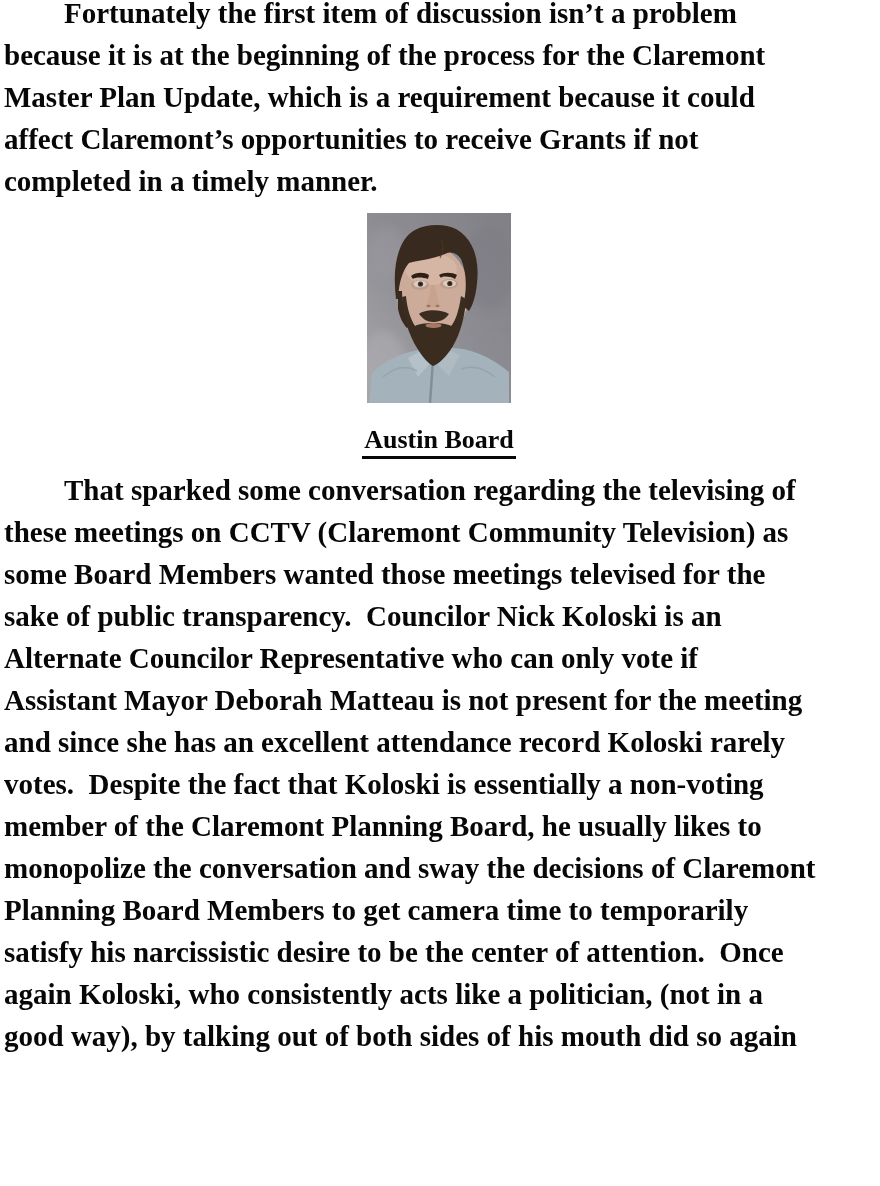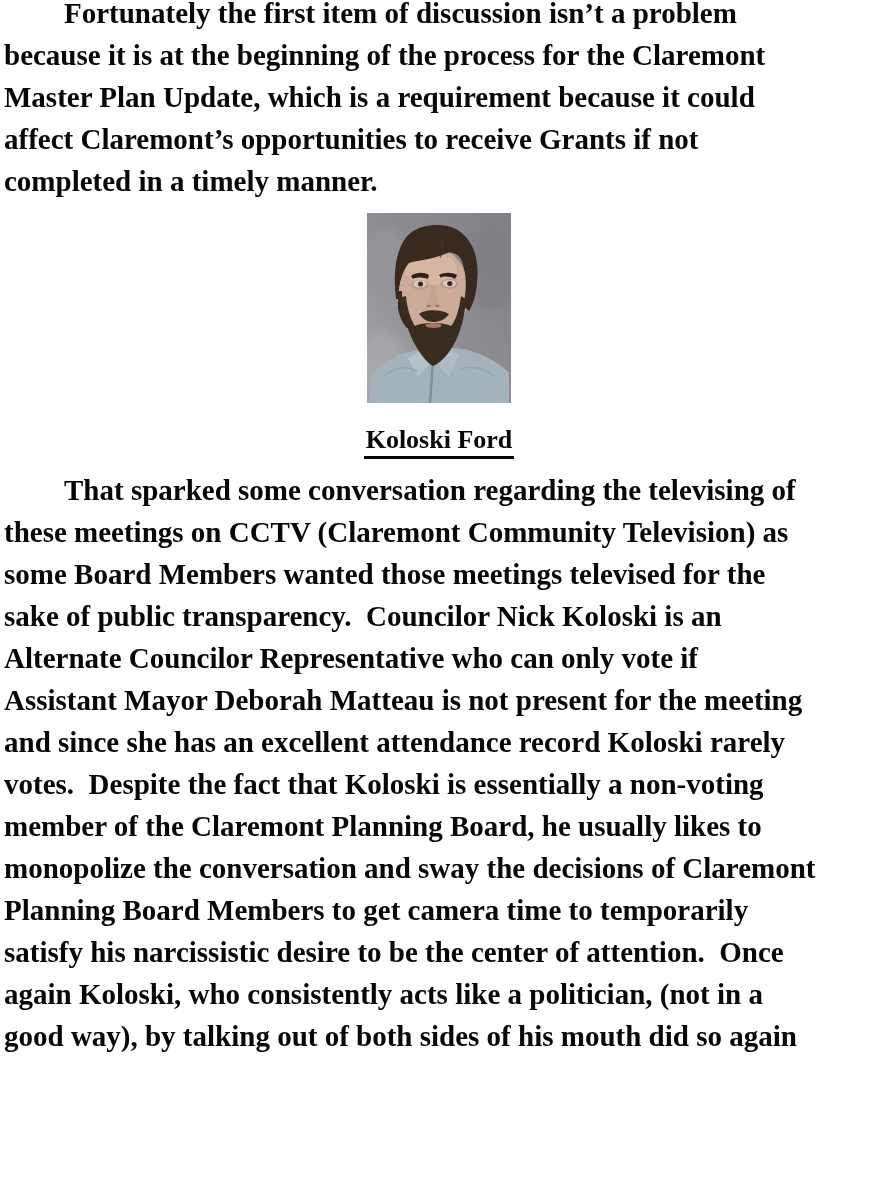--- a/index.html
+++ b/index.html
@@ -127,21 +127,21 @@
         </g>
 
         <g>
           <path d="M35,84 C36,104 42,122 50,135 C56,145 62,151 66,153 C72,151 80,143 86,133 C93,121 98,104 99,86 L94,83 C92,98 88,109 84,113 C78,109 54,109 48,113 C44,107 40,96 39,83 Z" fill="#3b2c20"></path>
           <path d="M52,101 C58,96 74,96 82,101 C78,107 72,109 66,109 C60,109 56,106 52,101 Z" fill="#3b2c20"></path>
           <ellipse cx="66.5" cy="112.5" rx="8" ry="2.6" fill="#a97864"></ellipse>
         </g>
       </svg>
     </div>
     <figcaption class="photo-caption-wrap">
-      <span class="photo-caption">Koloski Ford</span>
+      <span class="photo-caption">Austin Board</span>
     </figcaption>
   </figure>
 
   <p class="body-para">That sparked some conversation regarding the televising of
 these meetings on CCTV (Claremont Community Television) as
 some Board Members wanted those meetings televised for the
 sake of public transparency.  Councilor Nick Koloski is an
 Alternate Councilor Representative who can only vote if
 Assistant Mayor Deborah Matteau is not present for the meeting
 and since she has an excellent attendance record Koloski rarely

